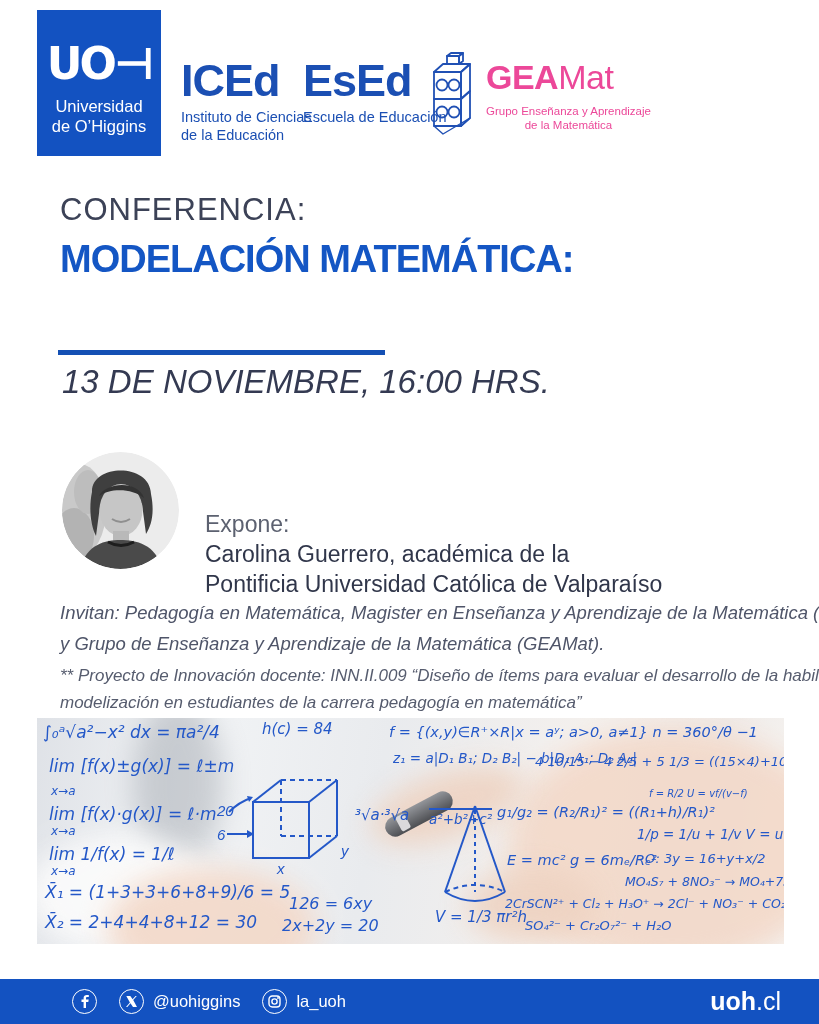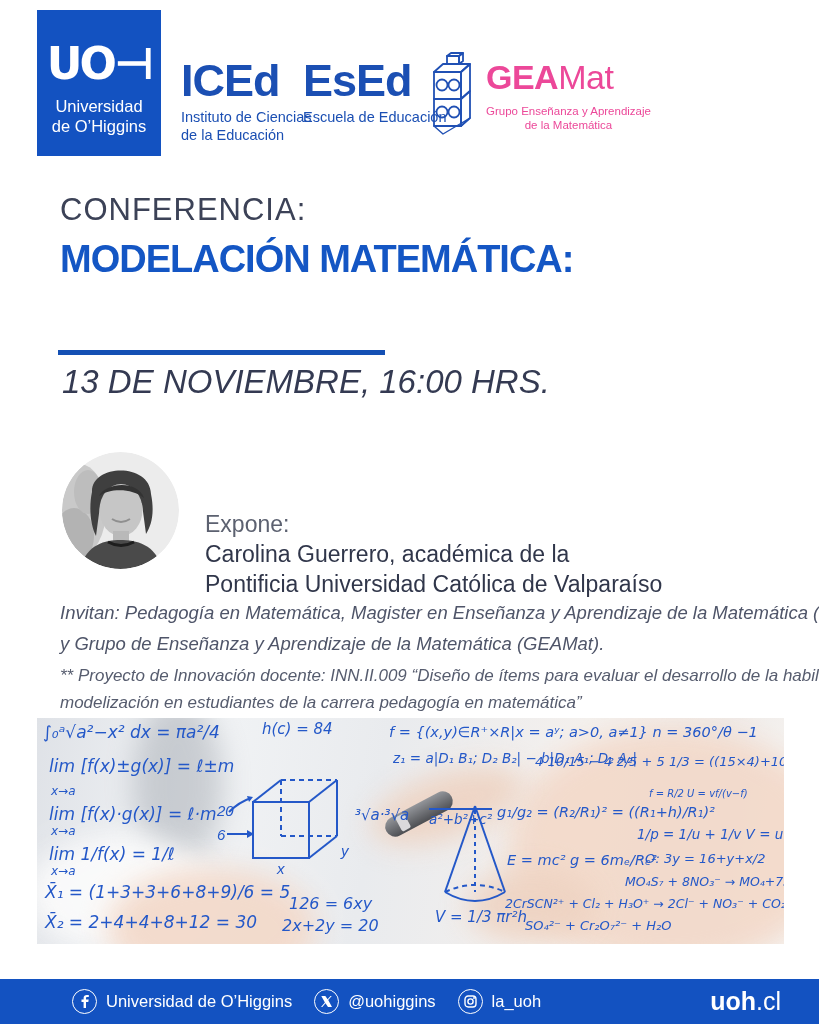--- a/index.html
+++ b/index.html
@@ -246,21 +246,20 @@
   </div>
 
   <div class="footer">
     <div class="socials">
       <div class="social">
         <span class="circle-icon">
           <svg width="11" height="13" viewBox="0 0 11 13">
               <path d="M7,13 L7,7 L9.3,7 L9.7,4.6 L7,4.6 L7,3.2 C7,2.4 7.4,2 8.3,2 L9.8,2 L9.8,0.1 C9.4,0 8.5,0 7.9,0 C5.9,0 4.6,1.2 4.6,3 L4.6,4.6 L2.5,4.6 L2.5,7 L4.6,7 L4.6,13 Z" fill="#ffffff"></path>
             </svg>
         </span>
-        <span>Universidad de O’Higgins</span>
       </div>
       <div class="social">
         <span class="circle-icon">
           <svg width="11" height="11" viewBox="0 0 11 11">
               <path d="M0.3,0 L4.3,0 L6.6,3.3 L9.5,0 L10.8,0 L7.2,4.1 L11,11 L7,11 L4.5,7.3 L1.3,11 L0,11 L3.9,6.5 Z" fill="#ffffff"></path>
             </svg>
         </span>
         <span>@uohiggins</span>
       </div>
       <div class="social">

